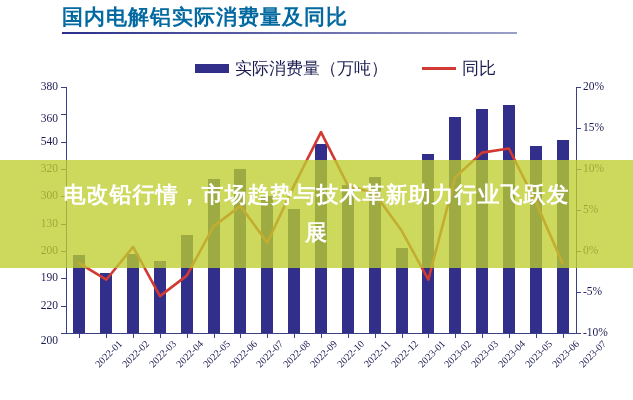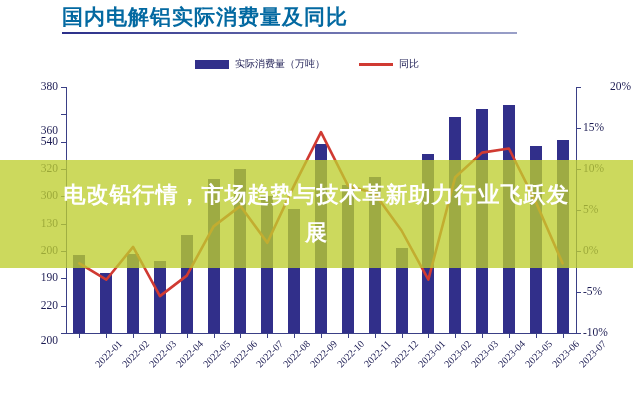--- a/index.html
+++ b/index.html
@@ -26,21 +26,21 @@
 
   
   .legend{
     position:absolute;left:195px;top:57px;
     display:flex;align-items:center;gap:34px;
   }
   .legend-item{display:flex;align-items:center;gap:6px;}
   .swatch-bar{width:34px;height:9px;background:#312f8a;display:block;}
   .swatch-line{width:34px;height:3px;background:#d03a32;display:block;}
   .legend-label{
-    font-size:10px;color:#1b1b52;white-space:nowrap;
+    font-size:17px;color:#1b1b52;white-space:nowrap;
     font-family:Liberation Sans, sans-serif;
   }
 
   
   .plot-area{position:absolute;left:66px;top:87px;width:510px;height:246px;}
   .axis-left,.axis-right{
     position:absolute;top:87px;width:1px;height:247px;background:#3a3f86;
   }
   .axis-left{left:66px;}
   .axis-right{left:576px;}
@@ -141,37 +141,37 @@
       <div class="ylabel l" style="top: 245px;">200</div>
       <div class="tick left" style="position: absolute; left: 61px; top: 251px;"></div>
       <div class="ylabel l" style="top: 217.667px;">130</div>
       <div class="tick left" style="position: absolute; left: 61px; top: 223.667px;"></div>
       <div class="ylabel l" style="top: 190.333px;">300</div>
       <div class="tick left" style="position: absolute; left: 61px; top: 196.333px;"></div>
       <div class="ylabel l" style="top: 163px;">320</div>
       <div class="tick left" style="position: absolute; left: 61px; top: 169px;"></div>
       <div class="ylabel l" style="top: 135.667px;">540</div>
       <div class="tick left" style="position: absolute; left: 61px; top: 141.667px;"></div>
-      <div class="ylabel l" style="top: 125px;">360</div>
+      <div class="ylabel l" style="top: 113px;">360</div>
       <div class="tick left" style="position: absolute; left: 61px; top: 114.333px;"></div>
       <div class="ylabel l" style="top: 81px;">380</div>
       <div class="tick left" style="position: absolute; left: 61px; top: 87px;"></div>
       <div class="ylabel r" style="top: 327px;">-10%</div>
       <div style="position: absolute; left: 576px; top: 333px; width: 5px; height: 1px; background: rgb(58, 63, 134);"></div>
       <div class="ylabel r" style="top: 286px;">-5%</div>
       <div style="position: absolute; left: 576px; top: 292px; width: 5px; height: 1px; background: rgb(58, 63, 134);"></div>
       <div class="ylabel r" style="top: 245px;">0%</div>
       <div style="position: absolute; left: 576px; top: 251px; width: 5px; height: 1px; background: rgb(58, 63, 134);"></div>
       <div class="ylabel r" style="top: 204px;">5%</div>
       <div style="position: absolute; left: 576px; top: 210px; width: 5px; height: 1px; background: rgb(58, 63, 134);"></div>
       <div class="ylabel r" style="top: 163px;">10%</div>
       <div style="position: absolute; left: 576px; top: 169px; width: 5px; height: 1px; background: rgb(58, 63, 134);"></div>
       <div class="ylabel r" style="top: 122px;">15%</div>
       <div style="position: absolute; left: 576px; top: 128px; width: 5px; height: 1px; background: rgb(58, 63, 134);"></div>
-      <div class="ylabel r" style="top: 81px; text-align: right;">20%</div>
+      <div class="ylabel r" style="top: 81px;">20%</div>
       <div style="position: absolute; left: 576px; top: 87px; width: 5px; height: 1px; background: rgb(58, 63, 134);"></div>
       <div style="position: absolute; left: 79.4211px; top: 333px; width: 1px; height: 5px; background: rgb(58, 63, 134);"></div>
       <div style="position: absolute; left: 106.263px; top: 333px; width: 1px; height: 5px; background: rgb(58, 63, 134);"></div>
       <div style="position: absolute; left: 133.105px; top: 333px; width: 1px; height: 5px; background: rgb(58, 63, 134);"></div>
       <div style="position: absolute; left: 159.947px; top: 333px; width: 1px; height: 5px; background: rgb(58, 63, 134);"></div>
       <div style="position: absolute; left: 186.789px; top: 333px; width: 1px; height: 5px; background: rgb(58, 63, 134);"></div>
       <div style="position: absolute; left: 213.632px; top: 333px; width: 1px; height: 5px; background: rgb(58, 63, 134);"></div>
       <div style="position: absolute; left: 240.474px; top: 333px; width: 1px; height: 5px; background: rgb(58, 63, 134);"></div>
       <div style="position: absolute; left: 267.316px; top: 333px; width: 1px; height: 5px; background: rgb(58, 63, 134);"></div>
       <div style="position: absolute; left: 294.158px; top: 333px; width: 1px; height: 5px; background: rgb(58, 63, 134);"></div>

